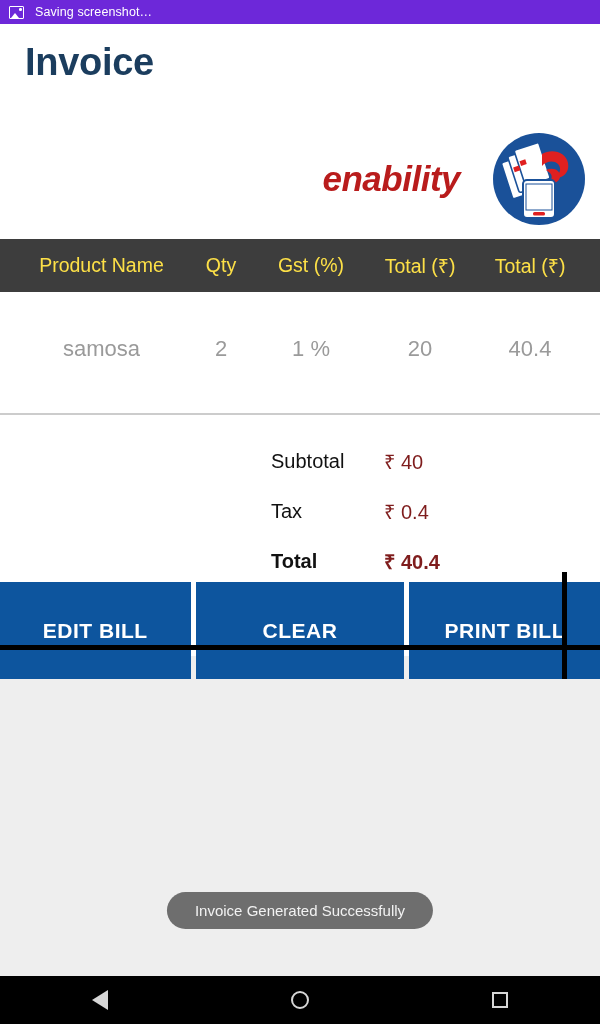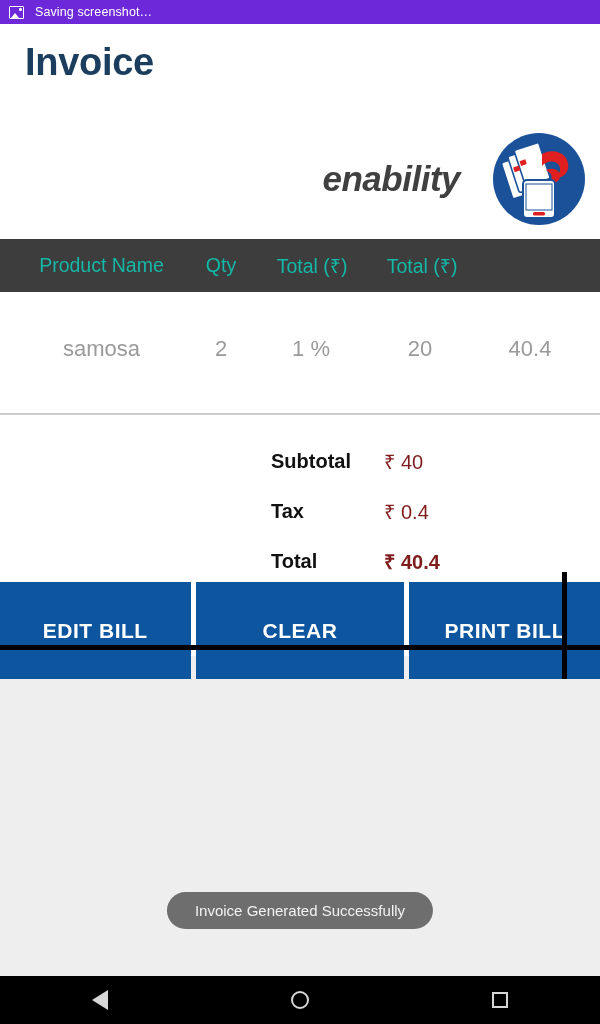--- a/index.html
+++ b/index.html
@@ -103,21 +103,21 @@
     display: flex;
     align-items: center;
     justify-content: flex-end;
     padding-right: 12px;
     box-sizing: border-box;
   }
   .brand-name {
     font-size: 35px;
     font-style: italic;
     font-weight: bold;
-    color: #404040;
+    color: #b91c1c;
     letter-spacing: -0.5px;
     margin-right: 30px;
   }
   .brand-logo {
     width: 98px;
     height: 98px;
     position: relative;
     flex: none;
   }
   .brand-logo svg { display: block; }
@@ -126,21 +126,21 @@
   .table-head {
     position: absolute;
     top: 215px;
     left: 0; right: 0;
     height: 53px;
     background: #3d3d3d;
     display: flex;
     align-items: center;
   }
   .table-head .cell {
-    color: #14b8a6;
+    color: #fde047;
     font-size: 19.5px;
     text-align: center;
     white-space: nowrap;
   }
   .table-row {
     position: absolute;
     top: 290px;
     left: 0; right: 0;
     height: 70px;
     display: flex;
@@ -175,21 +175,20 @@
   }
   .total-line {
     display: flex;
     height: 50px;
     align-items: center;
   }
   .total-label {
     width: 113px;
     font-size: 20px;
     color: #111111;
-    font-weight: bold;
   }
   .total-value {
     font-size: 20px;
     color: #7f1d1d;
   }
   .total-line.grand .total-label,
   .total-line.grand .total-value {
     font-weight: bold;
   }
 
@@ -318,20 +317,21 @@
           <rect x="33" y="50" width="32" height="38" rx="4" fill="#ffffff" stroke="#1a5199" stroke-width="2"></rect>
           <rect x="36" y="54" width="26" height="26" fill="#ffffff" stroke="#1a5199" stroke-width="1"></rect>
           <rect x="43" y="82" width="12" height="3.5" rx="1.5" fill="#e02020"></rect>
         </svg>
       </div>
     </div>
 
     <div class="table-head">
       <div class="cell c-name">Product Name</div>
       <div class="cell c-qty">Qty</div>
+      <div class="cell c-gst">Gst (%)</div>
       <div class="cell c-rate">Total (₹)</div>
       <div class="cell c-tot">Total (₹)</div>
     </div>
 
     <div class="table-row">
       <div class="cell c-name">samosa</div>
       <div class="cell c-qty">2</div>
       <div class="cell c-gst">1 %</div>
       <div class="cell c-rate">20</div>
       <div class="cell c-tot">40.4</div>

